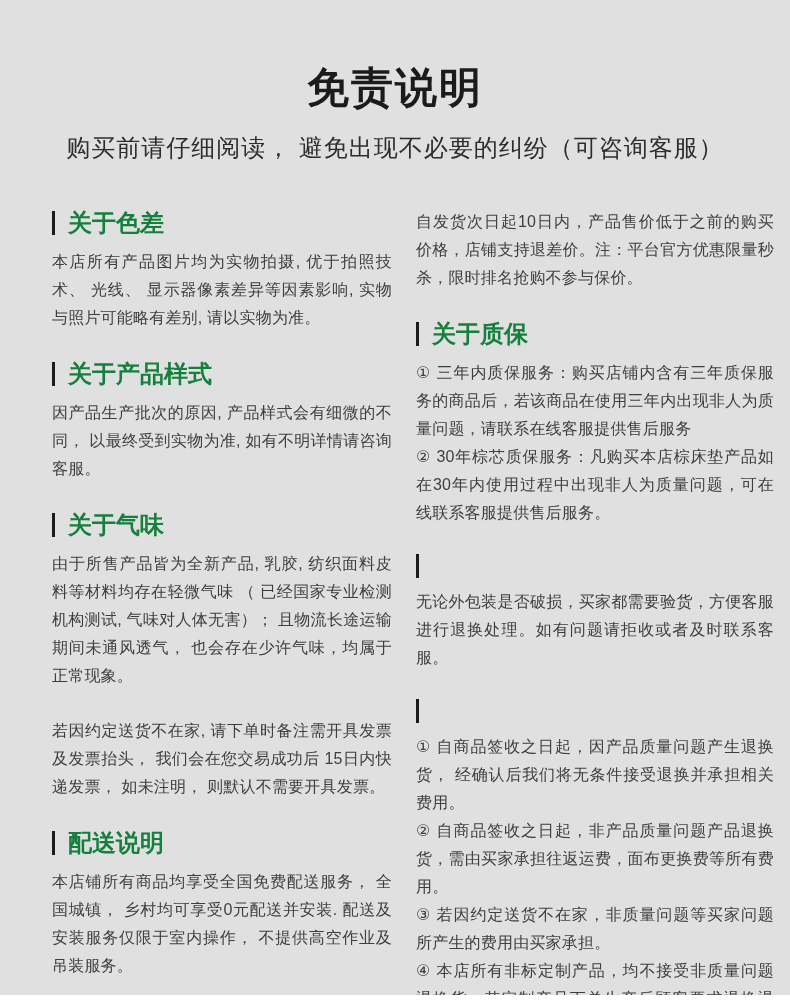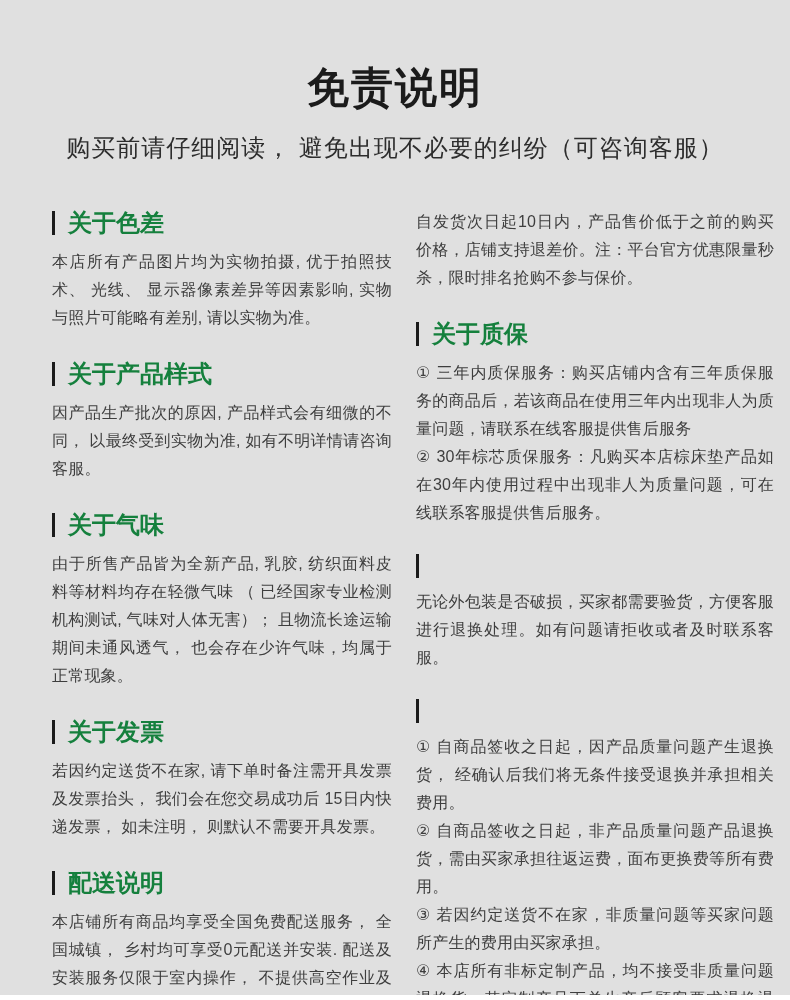--- a/index.html
+++ b/index.html
@@ -114,24 +114,20 @@
         <div class="section-heading">
           <span class="marker"></span>
           <span class="section-title">关于气味</span>
         </div>
         <div class="section-body">
           <p>由于所售产品皆为全新产品, 乳胶, 纺织面料皮料等材料均存在轻微气味 （ 已经国家专业检测机构测试, 气味对人体无害）； 且物流长途运输期间未通风透气， 也会存在少许气味，均属于正常现象。</p>
         </div>
       </div>
 
       <div class="section">
-        <div class="section-heading">
-          <span class="marker"></span>
-          <span class="section-title">关于发票</span>
-        </div>
         <div class="section-body">
           <p>若因约定送货不在家, 请下单时备注需开具发票及发票抬头， 我们会在您交易成功后 15日内快递发票， 如未注明， 则默认不需要开具发票。</p>
         </div>
       </div>
 
       <div class="section">
         <div class="section-heading">
           <span class="marker"></span>
           <span class="section-title">配送说明</span>
         </div>

